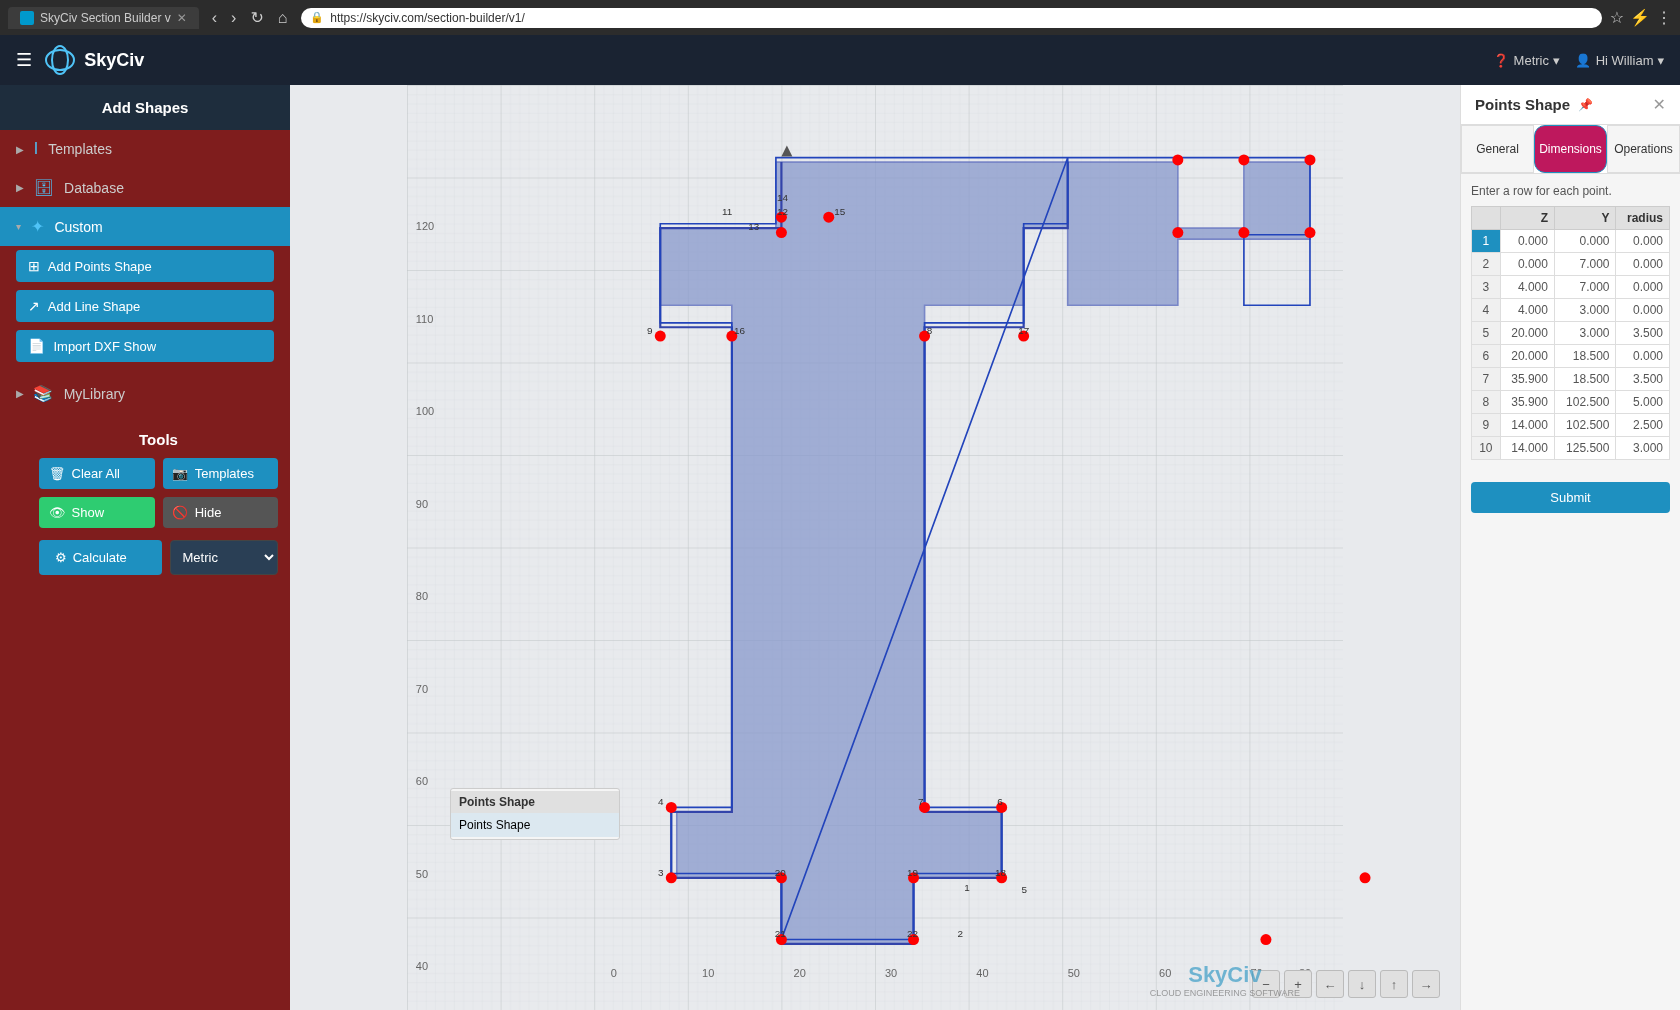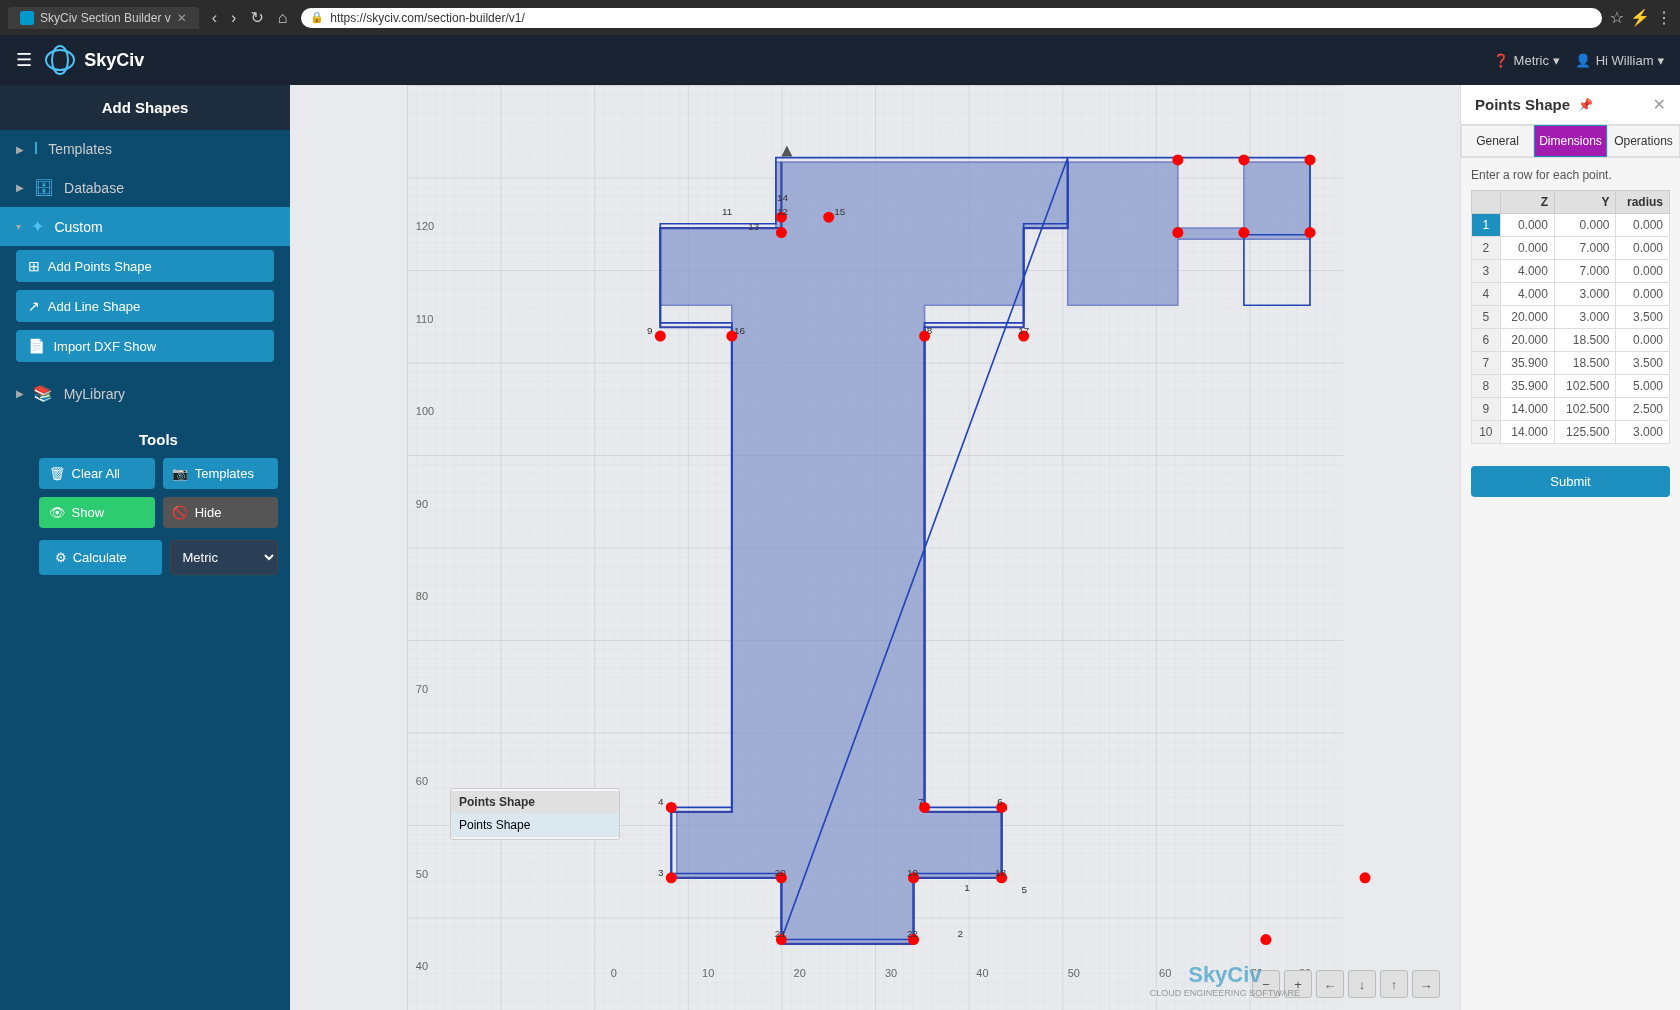--- a/index.html
+++ b/index.html
@@ -48,21 +48,21 @@
     .logo-icon { width: 32px; height: 32px; }
     .header-right { margin-left: auto; display: flex; gap: 16px; align-items: center; color: #ccc; font-size: 13px; }
     .header-btn { color: #ccc; cursor: pointer; display: flex; align-items: center; gap: 4px; }
 
     
     .main-layout { display: flex; height: calc(1010px - 85px); }
 
     
     .sidebar {
       width: 290px;
-      background: #0c4a6e;
+      background: #7f1d1d;
       color: #fff;
       display: flex;
       flex-direction: column;
       overflow-y: auto;
       flex-shrink: 0;
     }
     .sidebar-section-title {
       text-align: center;
       padding: 14px;
       font-size: 15px;
@@ -166,29 +166,29 @@
       align-items: center;
       justify-content: space-between;
       border-bottom: 1px solid #ddd;
     }
     .panel-title { font-size: 15px; font-weight: bold; color: #333; display: flex; align-items: center; gap: 8px; }
     .panel-close { cursor: pointer; color: #999; font-size: 16px; }
     .panel-subtitle { font-size: 12px; color: #777; padding: 8px 14px; background: #fff; border-bottom: 1px solid #eee; }
     .panel-tabs { display: flex; border-bottom: 1px solid #ddd; background: #fff; }
     .panel-tab {
       flex: 1;
-      padding: 8px 4px;
+      padding: 16px 4px;
       text-align: center;
       font-size: 12px;
       cursor: pointer;
       color: #333;
       border: 1px solid #ddd;
       background: #f5f5f5;
     }
-    .panel-tab.active { background: #a21caf; color: #fff; border-color: #1e90c0; }
+    .panel-tab.active { background: #be185d; color: #fff; border-color: #1e90c0; border-radius: 11px; }
     .panel-content { padding: 10px 10px 12px; font-size: 12px; color: #555; }
     .panel-table { width: 100%; border-collapse: collapse; font-size: 12px; }
     .panel-table th {
       background: #e0e0e0;
       padding: 4px 6px;
       text-align: right;
       font-weight: bold;
       color: #333;
       border: 1px solid #ccc;
     }

